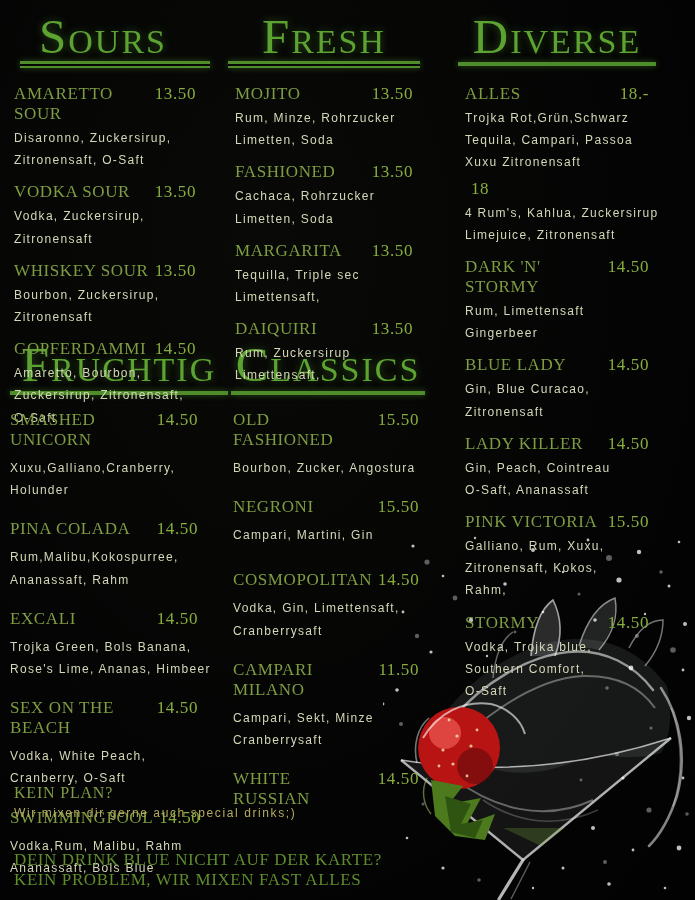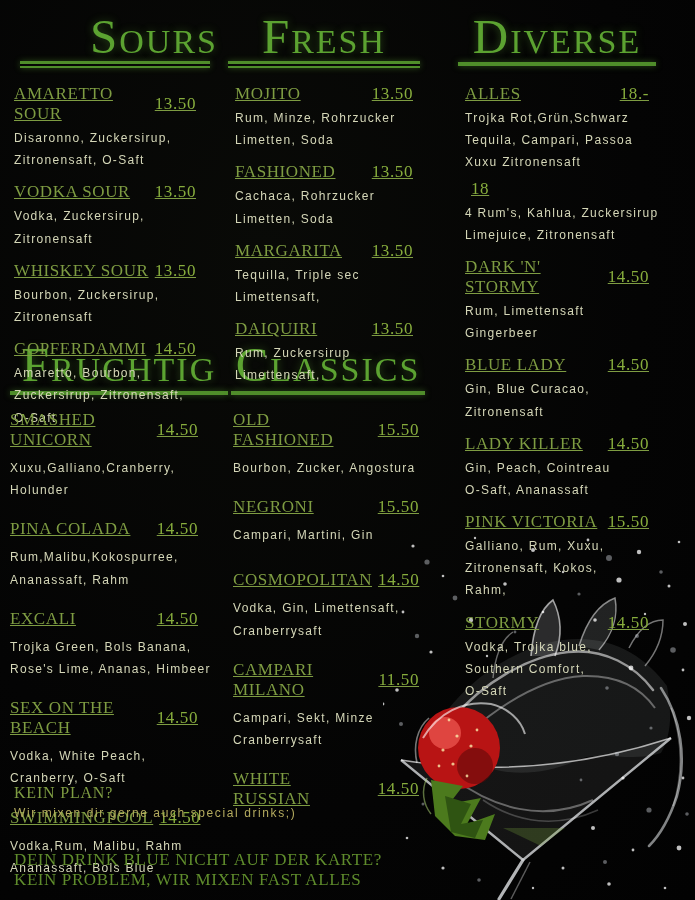--- a/index.html
+++ b/index.html
@@ -29,26 +29,25 @@
   }
   .hdr::first-letter { text-transform:uppercase; }
   .rule { position:absolute; }
   .rule.double { height:7px; border-top:3px solid #4f8d2a; border-bottom:2px solid #4f8d2a; box-shadow:0 0 6px rgba(92,163,49,.4); }
   .rule.single { height:4px; background:#4f8d2a; box-shadow:0 0 6px rgba(92,163,49,.5); }
   
   .col { position:absolute; z-index:2; }
   .item { margin-bottom:11px; }
   .row2 .item { margin-bottom:18px; }
   .item-head {
-    display:flex; justify-content:space-between; align-items:center;
+    display:flex; justify-content:space-between; align-items:flex-start;
     padding-right:14px;
     font-family:"Liberation Serif", serif;
     font-size:17px; letter-spacing:.6px;
     color:#7e9c42;
-    text-decoration:underline;
   }
   .iprice { color:#87ad3d; padding-left:6px; white-space:nowrap; }
   .idesc {
     margin-top:3px;
     font-size:12px; letter-spacing:1.3px; line-height:1.85;
     color:#d5d7b8;
     white-space:pre-line;
   }
   .row2 .idesc { margin-top:7px; }
   .item.tight { margin-top:-6px; }
@@ -70,21 +69,21 @@
   .foot-big.l2 { top:850px; }
   .foot-big.l3 { top:870px; }
   
   .splash-wrap { position:absolute; left:383px; top:528px; width:312px; height:372px; z-index:1; }
 </style>
 </head>
 <body>
 
 <div class="poster">
 
-  <h1 class="hdr" style="left:28px; top:12px; width:190px;text-align:right;">Sours</h1>
+  <h1 class="hdr" style="left:8px; top:12px; width:190px;">Sours</h1>
   <div class="rule double" style="left:20px; top:61px; width:190px;"></div>
 
   <h1 class="hdr" style="left:228px; top:12px; width:192px;">Fresh</h1>
   <div class="rule double" style="left:228px; top:61px; width:192px;"></div>
 
   <h1 class="hdr" style="left:458px; top:12px; width:198px;">Diverse</h1>
   <div class="rule single" style="left:458px; top:62px; width:198px;"></div>
 
   <section class="col" style="left:14px; top:84px; width:196px;">
     <div class="item">

